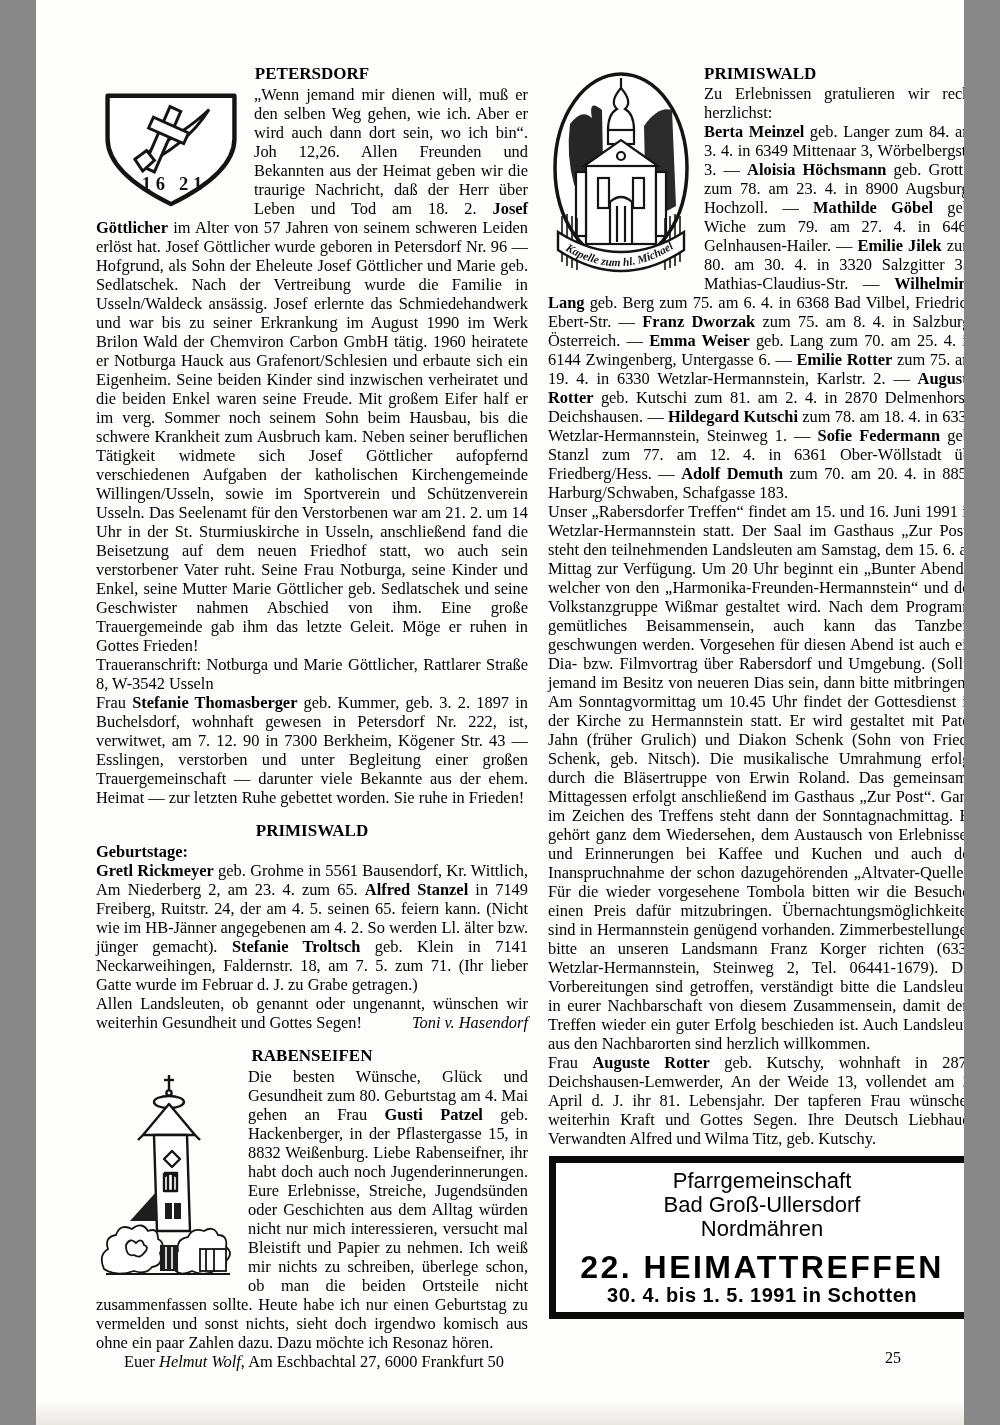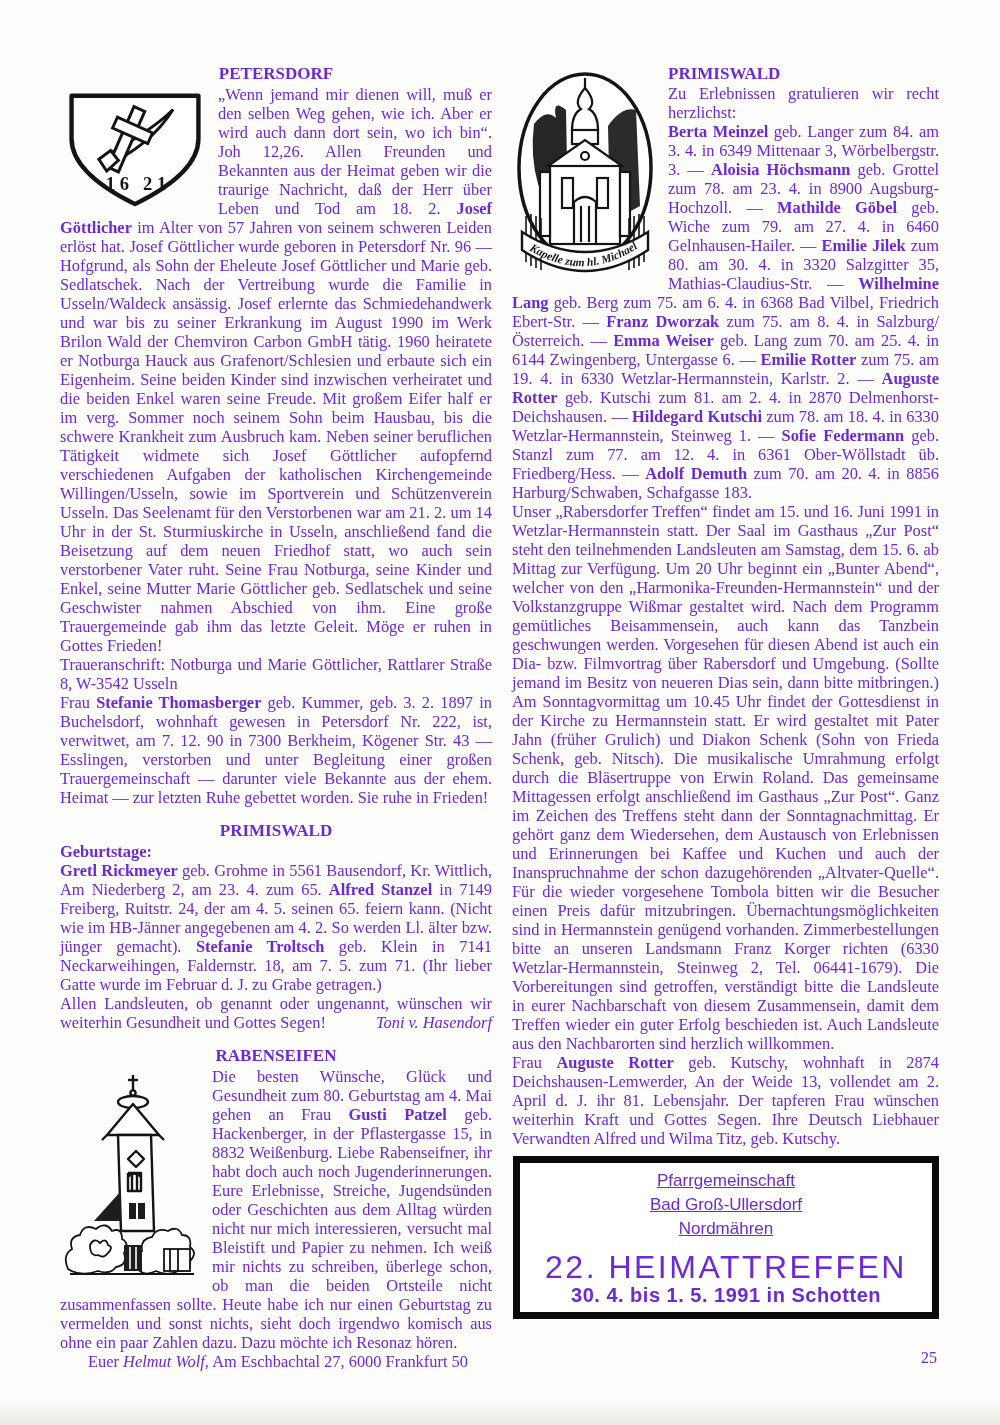--- a/index.html
+++ b/index.html
@@ -1,18 +1,18 @@
 <!DOCTYPE html>
 <html lang="de"><head>
 <meta charset="utf-8">
 <style>
   html,body{margin:0;padding:0;background:#888;}
   .page{
-    position:relative;width:1000px;height:1425px;margin:0 auto;
-    background:#fdfdfb;color:#6d28d9;
+    position:relative;width:928px;height:1425px;margin:0 auto;
+    background:#fdfdfb;color:#000000;
     font-family:"Liberation Serif","DejaVu Serif",serif;
     font-size:16.4px;line-height:19px;overflow:hidden;
   }
   .col{position:absolute;top:64px;}
   .col-left{left:60px;width:432px;}
   .col-right{left:512px;width:427px;}
   .para{margin:0;text-align:justify;}
   .para.indent{text-indent:28px;}
   .h-section{font-weight:bold;text-align:center;font-size:17px;line-height:20px;margin:14px 0 1px;}
   .col > .h-section:first-child{margin-top:0;}
@@ -24,22 +24,22 @@
   .float-shield{width:150px;height:122px;margin:3px 8px 2px 0;}
   .float-chapel{width:146px;height:222px;margin:2px 10px 4px 0;}
   .float-tower{width:142px;height:212px;margin:2px 10px 2px 0;}
   .float-img svg{display:block;width:100%;height:100%;}
   .ad-box{
     position:absolute;left:513px;top:1156px;width:426px;height:163px;
     box-sizing:border-box;border:7px solid #0a0a0a;background:#fff;
     display:flex;flex-direction:column;align-items:center;justify-content:center;
     font-family:"Liberation Sans","DejaVu Sans",sans-serif;text-align:center;
   }
-  .ad-line{font-size:17px;line-height:24px;text-decoration:underline;}
-  .ad-title{font-size:32px;line-height:34px;font-weight:normal;letter-spacing:2.5px;margin-top:9px;}
+  .ad-line{font-size:22px;line-height:24px;}
+  .ad-title{font-size:32px;line-height:34px;font-weight:bold;letter-spacing:2.5px;margin-top:9px;}
   .ad-sub{font-size:20px;line-height:22px;font-weight:bold;letter-spacing:0.5px;}
   .pagenum{position:absolute;top:1348px;right:63px;font-size:16px;}
   .scan-edge{position:absolute;left:0;right:0;bottom:0;height:24px;
     background:linear-gradient(180deg,rgba(236,234,229,0) 0%,rgba(231,229,223,.9) 100%);}
 </style>
 </head>
 <body>
 
 <div class="page">
   <div class="col col-left" id="col-left">

